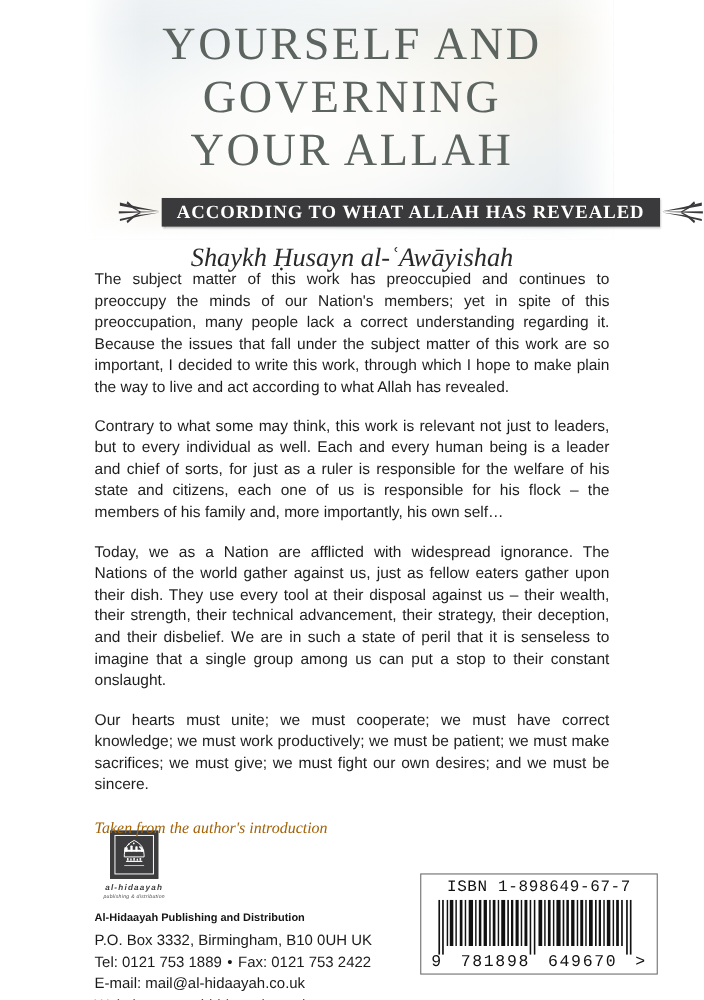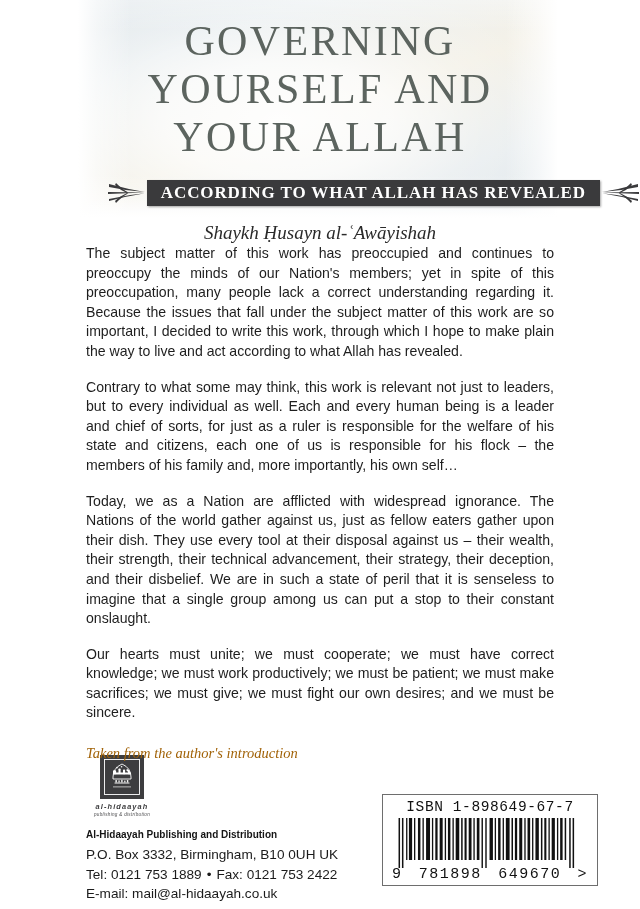--- a/index.html
+++ b/index.html
@@ -122,21 +122,21 @@
   }
 
   
   .author {
     position: absolute;
     left: 0; top: 222px;
     width: 640px;
     text-align: center;
     font-family: "Liberation Serif", serif;
     font-style: italic;
-    font-size: 19px;
+    font-size: 24px;
     color: #2a2a2a;
     z-index: 5;
     white-space: nowrap;
   }
 
   
   .body-copy {
     position: absolute;
     left: 86px;
     top: 244px;
@@ -313,22 +313,22 @@
       </defs>
       <rect x="0" y="0" width="480" height="218" fill="url(#damask)"></rect>
     </svg>
     <div class="pattern-wash"></div>
     <div class="pattern-fade"></div>
   </div>
 
   <div class="head-bleed"></div>
 
   <div class="title-block">
+    <div class="title-line l2">YOURSELF AND</div>
     <div class="title-line l1">GOVERNING</div>
-    <div class="title-line l2">YOURSELF AND</div>
     <div class="title-line l3">YOUR ALLAH</div>
   </div>
 
   <div class="banner-row">
     <svg class="fan" viewBox="0 0 40 26">
       <g fill="#3a3a3c">
         <path d="M2 4 Q20 9 38 12 Q20 11 2 7 Z"></path>
         <path d="M1 12 Q20 12 38 12.6 Q20 13.4 1 14 Z"></path>
         <path d="M2 21 Q20 16 38 13.2 Q20 14.6 2 19 Z"></path>
         <path d="M9 3 Q16 10 21 12.2 L20 13 Q13 10 8 5 Z"></path>

